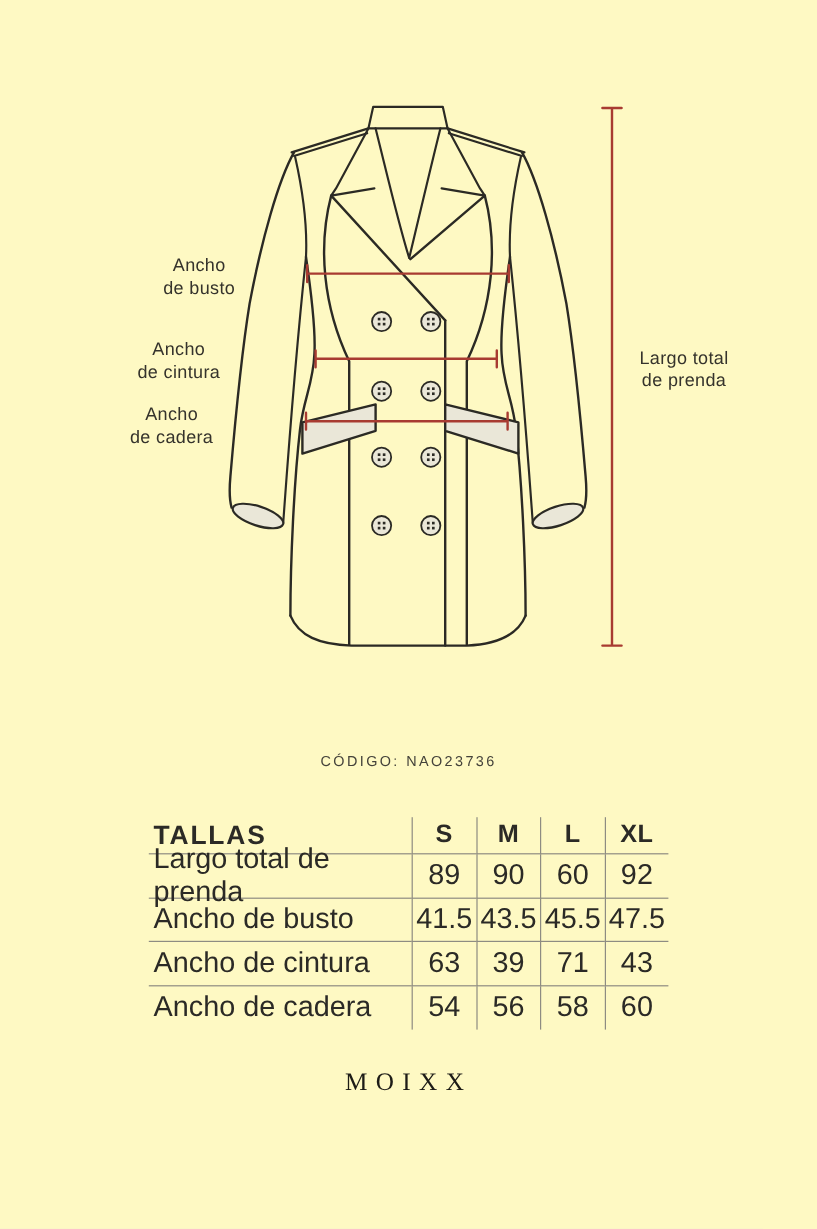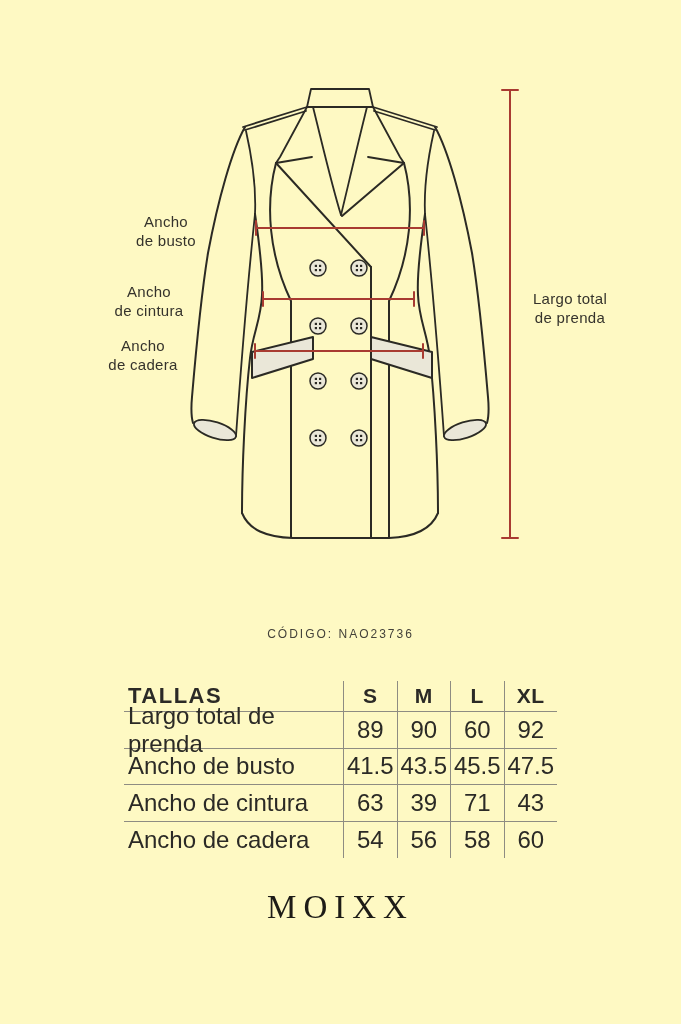--- a/index.html
+++ b/index.html
@@ -71,21 +71,21 @@
   }
   .size-table .hdr-size {
     font-weight:700; font-size:21px; letter-spacing:0.5px;
   }
 
   .brand {
     position:absolute; top:889px; left:0; width:681px;
     text-align:center;
     font-family:"Liberation Serif", serif;
     font-weight:400;
-    font-size:33px;
+    font-size:21px;
     letter-spacing:7px;
     color:#1D1C17;
   }
 </style>
 </head>
 <body>
 
 <div class="sheet">
 
   <svg class="coat" viewBox="150 70 400 490" fill="none" stroke-linecap="round" stroke-linejoin="round">

